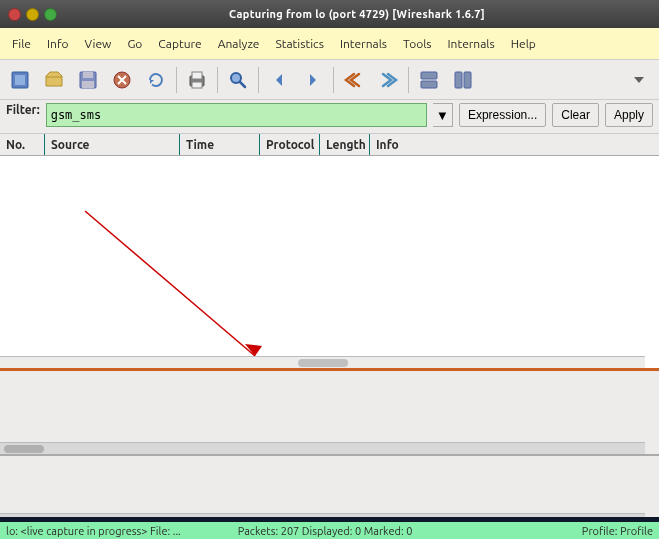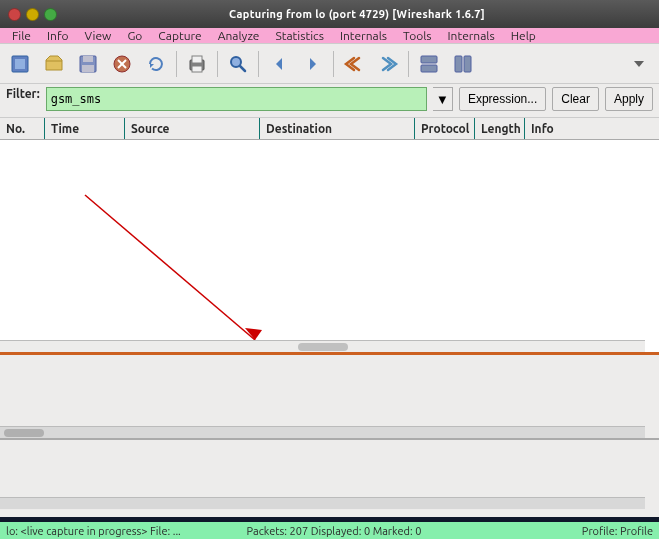--- a/index.html
+++ b/index.html
@@ -39,22 +39,22 @@
       color: #ffffff;
       font-size: 11px;
       font-weight: bold;
       flex: 1;
       text-align: center;
       letter-spacing: 0.3px;
     }
 
     
     #menu-bar {
-      background: #f9a8d4;
-      height: 16px;
+      background: #fef9c3;
+      height: 32px;
       display: flex;
       align-items: center;
       padding: 0 4px;
       border-bottom: 1px solid #ccc;
     }
     .menu-item {
       padding: 2px 8px;
       font-size: 12px;
       color: #2a2a2a;
       cursor: pointer;
@@ -212,21 +212,21 @@
       padding: 0 8px;
       font-size: 11px;
       color: #2a2a2a;
       gap: 0;
     }
     .status-left {
       flex: 1;
     }
     .status-center {
       flex: 1;
-      text-align: right;
+      text-align: left;
     }
     .status-right {
       flex: 1;
       text-align: right;
     }
 
     
     #arrow-svg {
       position: absolute;
       top: 0;
@@ -360,23 +360,22 @@
   <label class="filter-label">Filter:</label>
   <input class="filter-input" type="text" value="gsm_sms" style="">
   <div class="filter-dropdown">▼</div>
   <button class="filter-expression-btn">Expression...</button>
   <button class="filter-clear-btn">Clear</button>
   <button class="filter-apply-btn">Apply</button>
 </div>
 
 <div id="col-headers">
   <div class="col-header col-no">No.</div>
+  <div class="col-header col-source">Source</div>
   <div class="col-header col-time">Time</div>
-  <div class="col-header col-source">Source</div>
-  <div class="col-header col-dest">Destination</div>
   <div class="col-header col-proto">Protocol</div>
   <div class="col-header col-len">Length</div>
   <div class="col-header col-info">Info</div>
 </div>
 
 <div id="main-area" style="position:relative; flex:1;">
 
   <div id="packet-area" style="position:relative; background:#fff; height:215px; overflow:hidden; border-bottom: 3px solid #cc6020;">
 
     <svg id="arrow-svg" style="position:absolute;top:0;left:0;width:100%;height:100%;pointer-events:none;">

